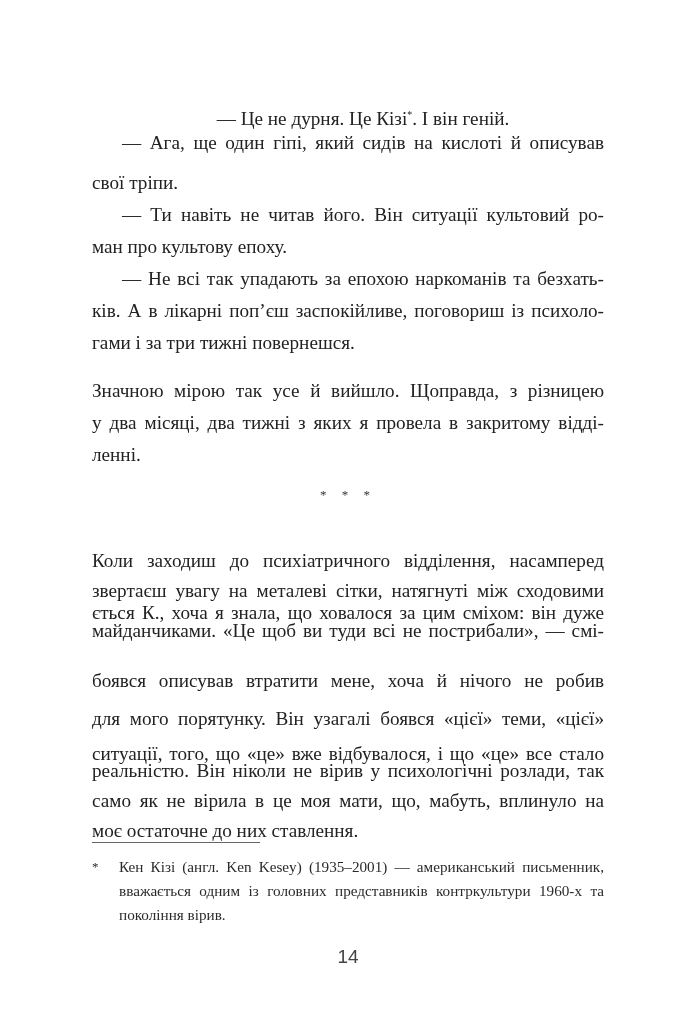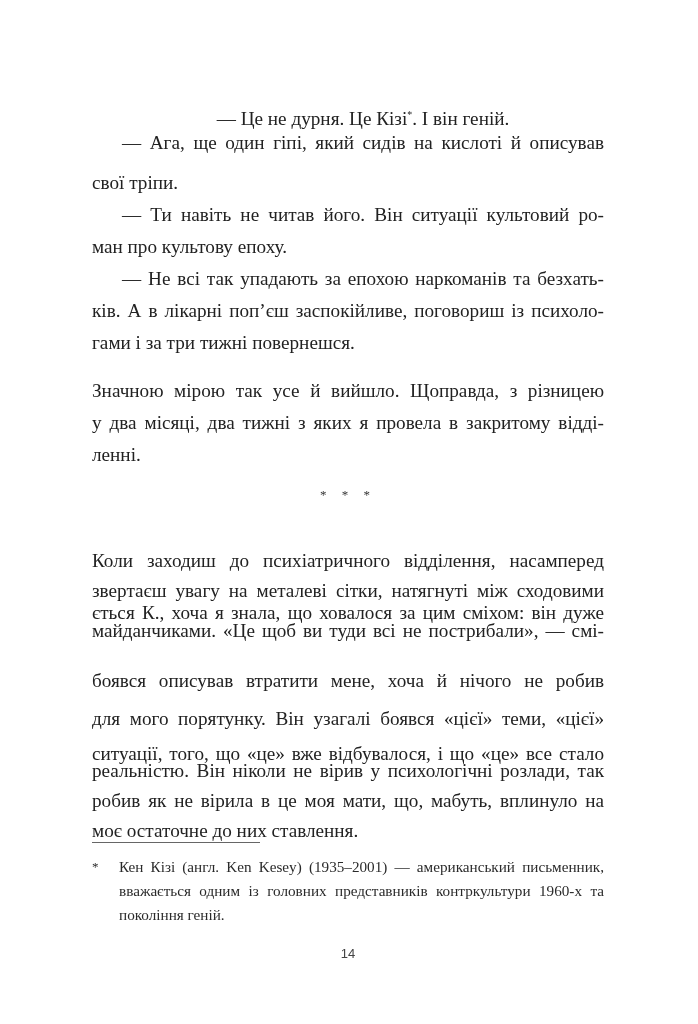--- a/index.html
+++ b/index.html
@@ -23,21 +23,21 @@
     .fn-rule {
       position: absolute; left: 0; top: 842px; width: 168px; height: 1px; background: #666;
     }
     .fn { font-size: 15.2px; color: #2a2a2a; }
     .fn-line {
       position: absolute; left: 27px; width: 485px; height: 24px; line-height: 24px; white-space: nowrap;
     }
     .fn-mark { position: absolute; left: 0; top: 855px; font-size: 13px; line-height: 24px; }
     .page-num {
       position: absolute; left: 0; width: 512px; top: 946px; text-align: center;
-      font-family: "Liberation Sans", "DejaVu Sans", sans-serif; font-size: 13px; color: #444;
+      font-family: "Liberation Sans", "DejaVu Sans", sans-serif; font-size: 19px; color: #444;
     }
   </style>
 </head>
 <body>
 
 <div class="page">
 
   <div class="line indent" style="top:103px"><span>— Це не дурня. Це Кізі</span><span class="sup">*</span><span>. І він геній.</span></div>
   <div class="line indent just" style="top:127px">— Ага, ще один гіпі, який сидів на кислоті й описував</div>
   <div class="line" style="top:167px">свої тріпи.</div>
@@ -54,29 +54,29 @@
   <div class="dinkus">* * *</div>
 
   <div class="line just" style="top:545px">Коли заходиш до психіатричного відділення, насамперед</div>
   <div class="line just" style="top: 575px;">звертаєш увагу на металеві сітки, натягнуті між сходовими</div>
   <div class="line just" style="top: 605px; margin-top: 10px;">майданчиками. «Це щоб ви туди всі не пострибали», — смі-</div>
   <div class="line just" style="top: 597px;">ється К., хоча я знала, що ховалося за цим сміхом: він дуже</div>
   <div class="line just" style="top: 665px;">боявся описував втратити мене, хоча й нічого не робив</div>
   <div class="line just" style="top: 695px; margin-top: 8px;">для мого порятунку. Він узагалі боявся «цієї» теми, «цієї»</div>
   <div class="line just" style="top: 725px; margin-top: 13px;">ситуації, того, що «це» вже відбувалося, і що «це» все стало</div>
   <div class="line just" style="top: 755px;">реальністю. Він ніколи не вірив у психологічні розлади, так</div>
-  <div class="line just" style="top: 785px;">робив як не вірила в це моя мати, що, мабуть, вплинуло на</div>
+  <div class="line just" style="top: 785px;">само як не вірила в це моя мати, що, мабуть, вплинуло на</div>
 
   <div class="fn-rule"></div>
 
   <div class="fn">
     <span class="fn-mark">*</span>
     <div class="fn-line just" style="top:855px">Кен Кізі (англ. Ken Kesey) (1935–2001) — американський письменник,</div>
     <div class="fn-line just" style="top:879px">вважається одним із головних представників контркультури 1960-х та</div>
-    <div class="fn-line" style="top:903px">покоління геній.</div>
+    <div class="fn-line" style="top:903px">покоління вірив.</div>
   </div>
 
   <div class="page-num">14</div>
 <div class="line" style="top: 815px;">моє остаточне до них ставлення.</div>
   </div>
 
 <style>
 </style>
 <div class="page" style="pointer-events:none">
   

